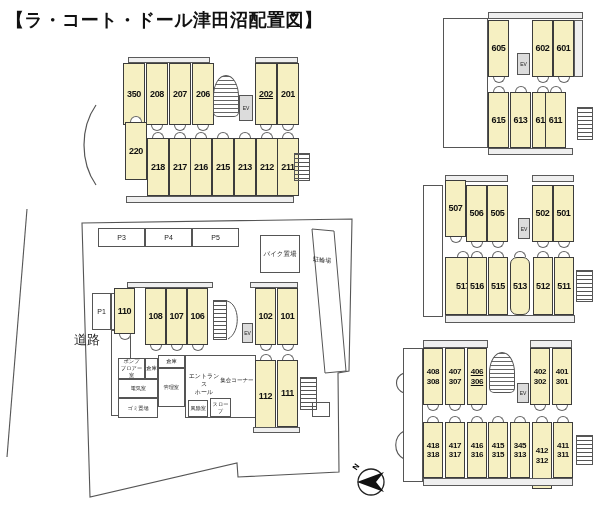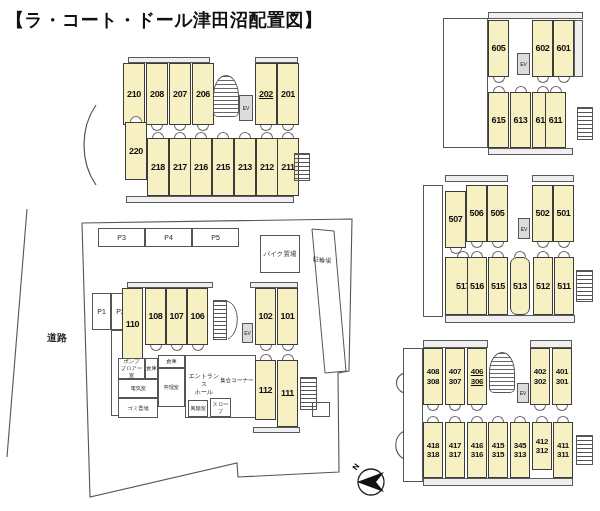--- a/index.html
+++ b/index.html
@@ -23,37 +23,37 @@
   .door{position:absolute;width:12px;height:6px;background:#fff;border:1px solid #666;box-sizing:border-box;}
   .door-b{bottom:-7px;left:50%;transform:translateX(-50%);border-top:none;border-radius:0 0 10px 10px;}
   .door-t{top:-7px;left:50%;transform:translateX(-50%);border-bottom:none;border-radius:10px 10px 0 0;}
   .fbox{position:absolute;border:1px solid #555;background:#fff;box-sizing:border-box;
         display:flex;align-items:center;justify-content:center;text-align:center;}
   .flabel{font-size:5.5px;line-height:1.25;white-space:pre-line;color:#222;transform:scale(.95);}
   .freelabel{position:absolute;font-size:6px;line-height:1.3;white-space:pre-line;text-align:center;color:#222;}
   .pcell{position:absolute;border:1px solid #555;background:#fff;box-sizing:border-box;
          display:flex;align-items:center;justify-content:center;font-size:7px;color:#222;}
   svg{position:absolute;left:0;top:0;overflow:visible;}
-  .road-label{position:absolute;font-size:10px;font-weight:bold;color:#222;}
+  .road-label{position:absolute;font-size:13px;font-weight:normal;color:#222;margin-left:27px;}
   .tinylabel{position:absolute;font-size:6px;color:#222;line-height:1.2;text-align:center;}
 </style>
 </head>
 <body>
 
 <div class="abs" id="page-title">【ラ・コート・ドール津田沼配置図】</div>
 
 <div class="block" id="block-f2" style="left:78px;top:50px;width:236px;height:158px;">
   <svg width="236" height="158">
     <path d="M18,55 C2,78 2,112 18,135" fill="none" stroke="#555" stroke-width="1.2"></path>
   </svg>
   <div class="strip" style="left:50px;top:7px;width:82px;height:6px;"></div>
   <div class="strip" style="left:177px;top:7px;width:43px;height:6px;"></div>
   <div id="f2-top">
       <div class="room" style="left: 45px; top: 13px; width: 22px; height: 62px;">
-        <span class="room-label">210</span>
+        <span class="room-label">350</span>
         <span class="door door-b"></span>
       </div>
       <div class="room" style="left: 68px; top: 13px; width: 22px; height: 62px;">
         <span class="room-label">208</span>
         <span class="door door-b"></span>
       </div>
       <div class="room" style="left: 91px; top: 13px; width: 22px; height: 62px;">
         <span class="room-label">207</span>
         <span class="door door-b"></span>
       </div>
@@ -153,21 +153,21 @@
     </div>
   <div class="stairs" style="left:152px;top:97px;width:16px;height:33px;"></div>
   <div class="strip" style="left:63px;top:138px;width:85px;height:7px;"></div>
 </div>
 
 <div class="block" id="block-f5" style="left:420px;top:172px;width:178px;height:154px;">
   <div class="roof" style="left:3px;top:13px;width:20px;height:132px;"></div>
   <div class="strip" style="left:25px;top:3px;width:63px;height:7px;"></div>
   <div class="strip" style="left:112px;top:3px;width:42px;height:7px;"></div>
   <div id="f5-top">
-      <div class="room" style="left: 25px; top: 19px; width: 21px; height: 57px;">
+      <div class="room" style="left: 25px; top: 8px; width: 21px; height: 57px;">
         <span class="room-label">507</span>
         <span class="door door-b"></span>
       </div>
       <div class="room" style="left: 46px; top: 13px; width: 21px; height: 57px;">
         <span class="room-label">506</span>
         <span class="door door-b"></span>
       </div>
       <div class="room" style="left: 67px; top: 13px; width: 21px; height: 57px;">
         <span class="room-label">505</span>
         <span class="door door-b"></span>
@@ -272,21 +272,21 @@
       <div class="room dual" style="left: 93px; top: 85px; width: 20px; height: 56px;">
         <span class="room-label">415
 315</span>
         <span class="door door-t"></span>
       </div>
       <div class="room dual" style="left: 115px; top: 85px; width: 20px; height: 56px;">
         <span class="room-label">345
 313</span>
         <span class="door door-t"></span>
       </div>
-      <div class="room dual" style="left: 137px; top: 85px; width: 20px; height: 48px;">
+      <div class="room dual" style="left: 137px; top: 85px; width: 20px; height: 67px;">
         <span class="room-label">412
 312</span>
         <span class="door door-t"></span>
       </div>
       <div class="room dual" style="left: 158px; top: 85px; width: 20px; height: 56px;">
         <span class="room-label">411
 311</span>
         <span class="door door-t"></span>
       </div>
     </div>
@@ -329,21 +329,21 @@
   <div class="pcell" style="left:307px;top:197px;width:18px;height:15px;"></div>
 
   <div class="pcell" style="left:255px;top:30px;width:40px;height:38px;font-size:6.5px;">
       <span>バイク置場</span>
     </div>
   <div class="tinylabel" style="left:306px;top:52px;width:22px;transform:rotate(4deg);">駐輪場</div>
 
   <div class="strip" style="left:122px;top:77px;width:86px;height:6px;"></div>
   <div class="strip" style="left:245px;top:77px;width:48px;height:6px;"></div>
   <div id="f1-top">
-      <div class="room" style="left: 109px; top: 83px; width: 21px; height: 72px; margin-left: 8px;">
+      <div class="room" style="left: 109px; top: 83px; width: 21px; height: 46px;">
         <span class="room-label">110</span>
         <span class="door door-b"></span>
       </div>
       <div class="room" style="left: 140px; top: 83px; width: 21px; height: 57px;">
         <span class="room-label">108</span>
         <span class="door door-b"></span>
       </div>
       <div class="room" style="left: 161px; top: 83px; width: 21px; height: 57px;">
         <span class="room-label">107</span>
         <span class="door door-b"></span>
@@ -390,21 +390,21 @@
 ホール</div>
   <div class="freelabel" style="left:214px;top:172px;width:36px;font-size:5.5px;">集会コーナー</div>
   <div class="fbox" style="left:183px;top:195px;width:20px;height:17px;">
       <span class="flabel">風除室</span>
     </div>
   <div class="fbox" style="left:205px;top:193px;width:21px;height:19px;">
       <span class="flabel">スロープ</span>
     </div>
 
   <div id="f1-bot">
-      <div class="room" style="left: 250px; top: 155px; width: 21px; height: 60px;">
+      <div class="room" style="left: 250px; top: 155px; width: 21px; height: 72px;">
         <span class="room-label">112</span>
         <span class="door door-t"></span>
       </div>
       <div class="room" style="left: 272px; top: 155px; width: 21px; height: 67px;">
         <span class="room-label">111</span>
         <span class="door door-t"></span>
       </div>
     </div>
   <div class="stairs" style="left:295px;top:172px;width:17px;height:33px;"></div>
   <div class="strip" style="left:248px;top:222px;width:47px;height:6px;"></div>

